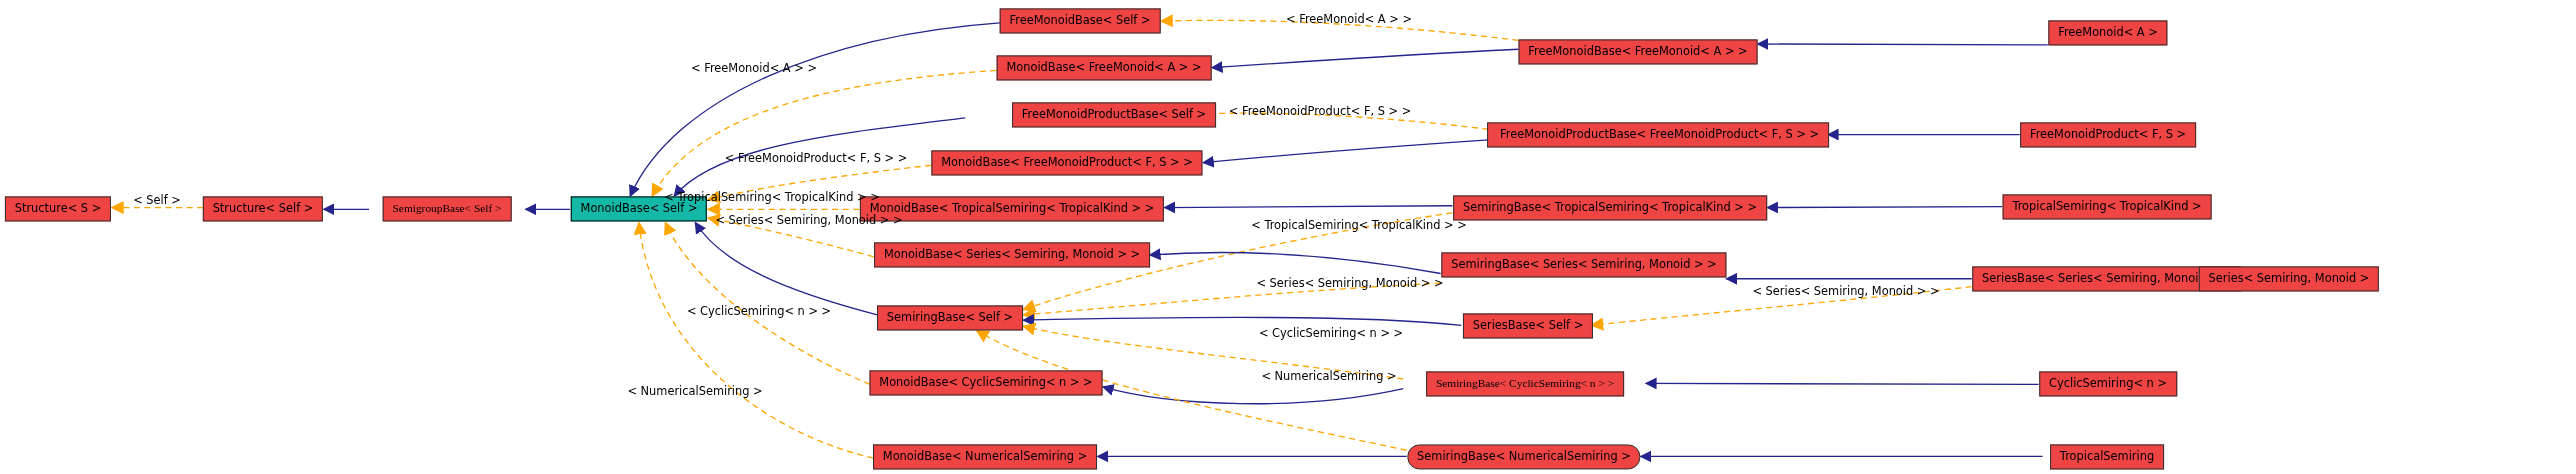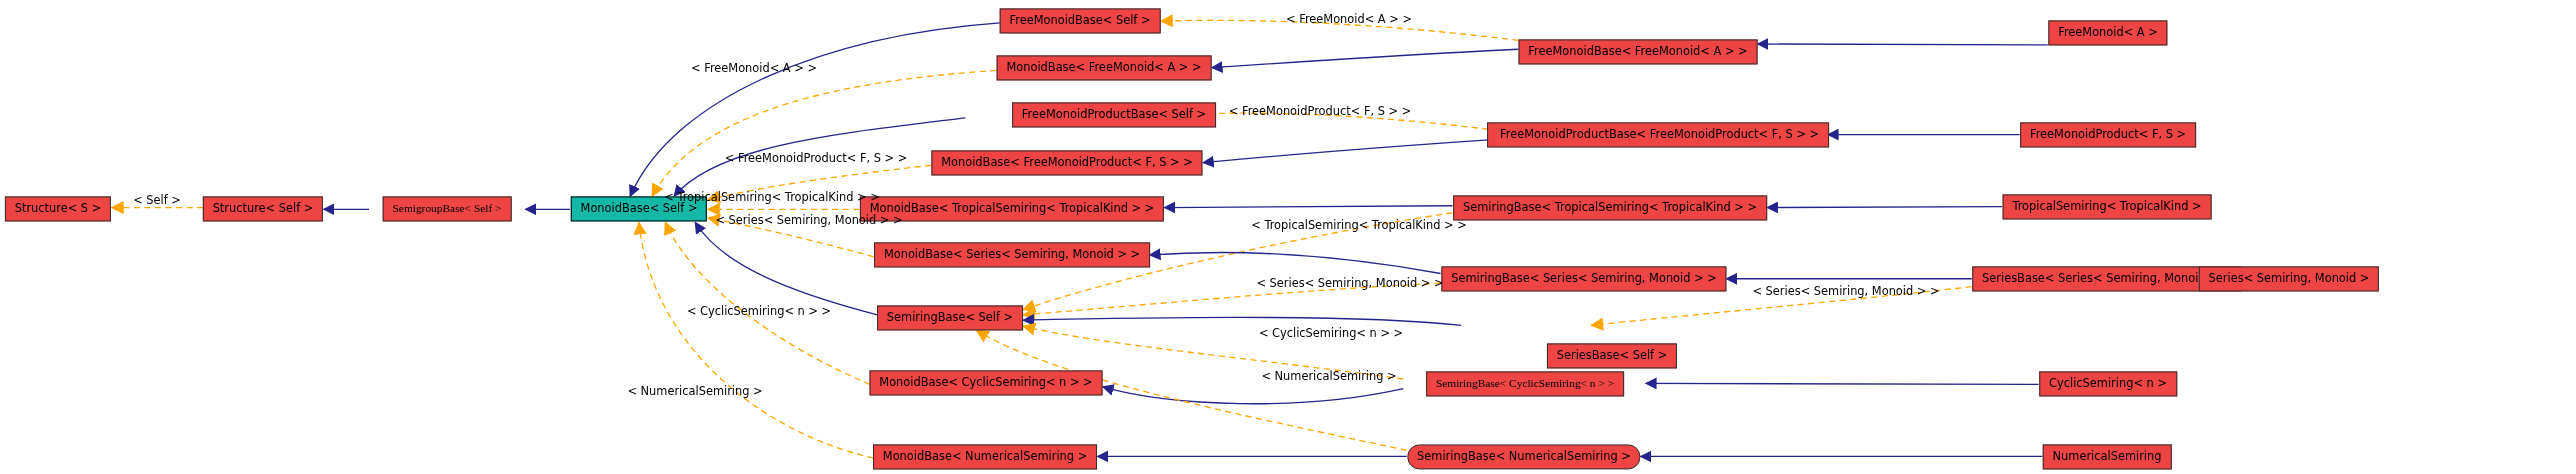--- a/index.html
+++ b/index.html
@@ -103,31 +103,31 @@
       <div class="node" id="node-freemonoidproductbase_self" style="left: 1067px; top: 115px; margin-left: 47px;">FreeMonoidProductBase&lt; Self &gt;</div>
       <div class="node" id="node-monoidbase_freemonoidproduct" style="left: 1067px; top: 163px;">MonoidBase&lt; FreeMonoidProduct&lt; F, S &gt; &gt;</div>
       <div class="node" id="node-monoidbase_tropicalsemiring" style="left: 1012px; top: 209px;">MonoidBase&lt; TropicalSemiring&lt; TropicalKind &gt; &gt;</div>
       <div class="node" id="node-monoidbase_series" style="left: 1012px; top: 255px;">MonoidBase&lt; Series&lt; Semiring, Monoid &gt; &gt;</div>
       <div class="node" id="node-semiringbase_self" style="left: 950px; top: 318px;">SemiringBase&lt; Self &gt;</div>
       <div class="node" id="node-monoidbase_cyclicsemiring" style="left: 986px; top: 383px;">MonoidBase&lt; CyclicSemiring&lt; n &gt; &gt;</div>
       <div class="node" id="node-monoidbase_numericalsemiring" style="left: 985px; top: 457px;">MonoidBase&lt; NumericalSemiring &gt;</div>
       <div class="node" id="node-freemonoidbase_freemonoid" style="left: 1638px; top: 52px;">FreeMonoidBase&lt; FreeMonoid&lt; A &gt; &gt;</div>
       <div class="node" id="node-freemonoidproductbase_freemonoidproduct" style="left: 1658px; top: 135px; padding-left: 12px;">FreeMonoidProductBase&lt; FreeMonoidProduct&lt; F, S &gt; &gt;</div>
       <div class="node" id="node-semiringbase_tropicalsemiring" style="left: 1610px; top: 208px;">SemiringBase&lt; TropicalSemiring&lt; TropicalKind &gt; &gt;</div>
-      <div class="node" id="node-semiringbase_series" style="left: 1584px; top: 279px;">SemiringBase&lt; Series&lt; Semiring, Monoid &gt; &gt;</div>
-      <div class="node" id="node-seriesbase_self" style="left: 1612px; top: 326px; margin-top: 30px;">SeriesBase&lt; Self &gt;</div>
+      <div class="node" id="node-semiringbase_series" style="left: 1584px; top: 265px;">SemiringBase&lt; Series&lt; Semiring, Monoid &gt; &gt;</div>
+      <div class="node" id="node-seriesbase_self" style="left: 1528px; top: 326px;">SeriesBase&lt; Self &gt;</div>
       <div class="node" id="node-semiringbase_cyclicsemiring" style="left: 1525px; top: 384px; font-family: Liberation Serif, serif;">SemiringBase&lt; CyclicSemiring&lt; n &gt; &gt;</div>
       <div class="node" id="node-semiringbase_numericalsemiring" style="left: 1524px; top: 457px; border-radius: 12px;">SemiringBase&lt; NumericalSemiring &gt;</div>
       <div class="node" id="node-seriesbase_series" style="left: 2107px; top: 279px;">SeriesBase&lt; Series&lt; Semiring, Monoid &gt; &gt;</div>
       <div class="node" id="node-freemonoid" style="left: 2108px; top: 33px;">FreeMonoid&lt; A &gt;</div>
       <div class="node" id="node-freemonoidproduct" style="left: 2108px; top: 135px;">FreeMonoidProduct&lt; F, S &gt;</div>
       <div class="node" id="node-tropicalsemiring" style="left: 2107px; top: 207px;">TropicalSemiring&lt; TropicalKind &gt;</div>
       <div class="node" id="node-series" style="left: 2289px; top: 279px;">Series&lt; Semiring, Monoid &gt;</div>
       <div class="node" id="node-cyclicsemiring" style="left: 2108px; top: 384px;">CyclicSemiring&lt; n &gt;</div>
-      <div class="node" id="node-numericalsemiring" style="left: 2107px; top: 457px;">NumericalSemiring</div>
+      <div class="node" id="node-numericalsemiring" style="left: 2107px; top: 457px;">TropicalSemiring</div>
       <div class="edge-label" style="left: 157px; top: 200px;">&lt; Self &gt;</div>
       <div class="edge-label" style="left: 754px; top: 68px;">&lt; FreeMonoid&lt; A &gt; &gt;</div>
       <div class="edge-label" style="left: 816px; top: 158px;">&lt; FreeMonoidProduct&lt; F, S &gt; &gt;</div>
       <div class="edge-label" style="left: 772px; top: 197px;">&lt; TropicalSemiring&lt; TropicalKind &gt; &gt;</div>
       <div class="edge-label" style="left: 809px; top: 220px;">&lt; Series&lt; Semiring, Monoid &gt; &gt;</div>
       <div class="edge-label" style="left: 759px; top: 311px;">&lt; CyclicSemiring&lt; n &gt; &gt;</div>
       <div class="edge-label" style="left: 695px; top: 391px;">&lt; NumericalSemiring &gt;</div>
       <div class="edge-label" style="left: 1349px; top: 18.5px;">&lt; FreeMonoid&lt; A &gt; &gt;</div>
       <div class="edge-label" style="left: 1320px; top: 111px;">&lt; FreeMonoidProduct&lt; F, S &gt; &gt;</div>
       <div class="edge-label" style="left: 1359px; top: 225px;">&lt; TropicalSemiring&lt; TropicalKind &gt; &gt;</div>

